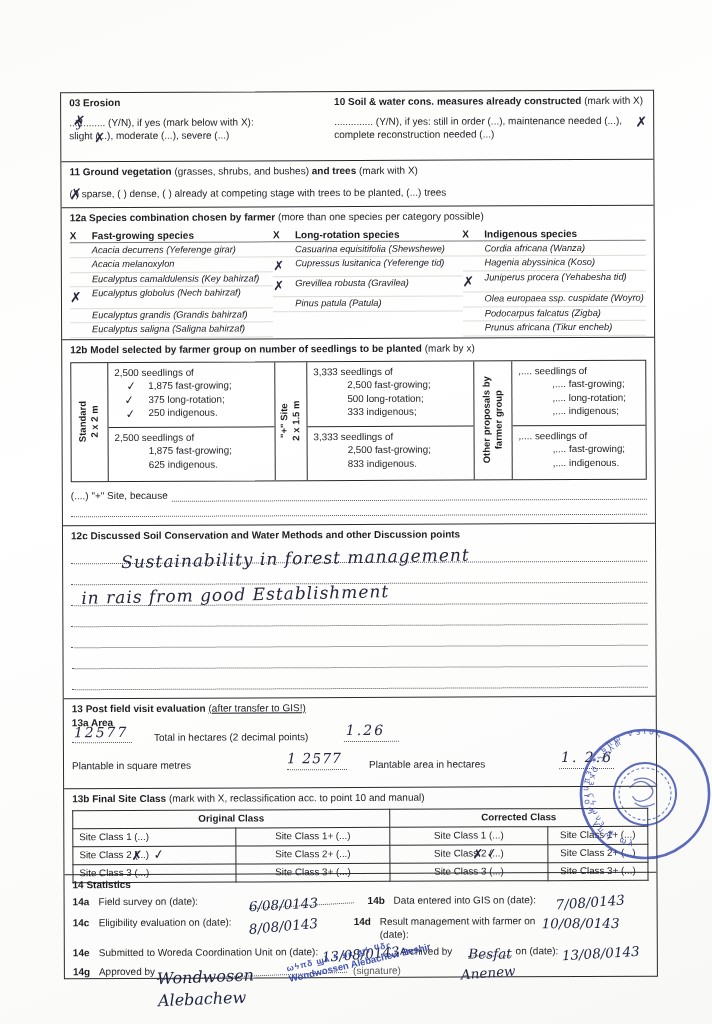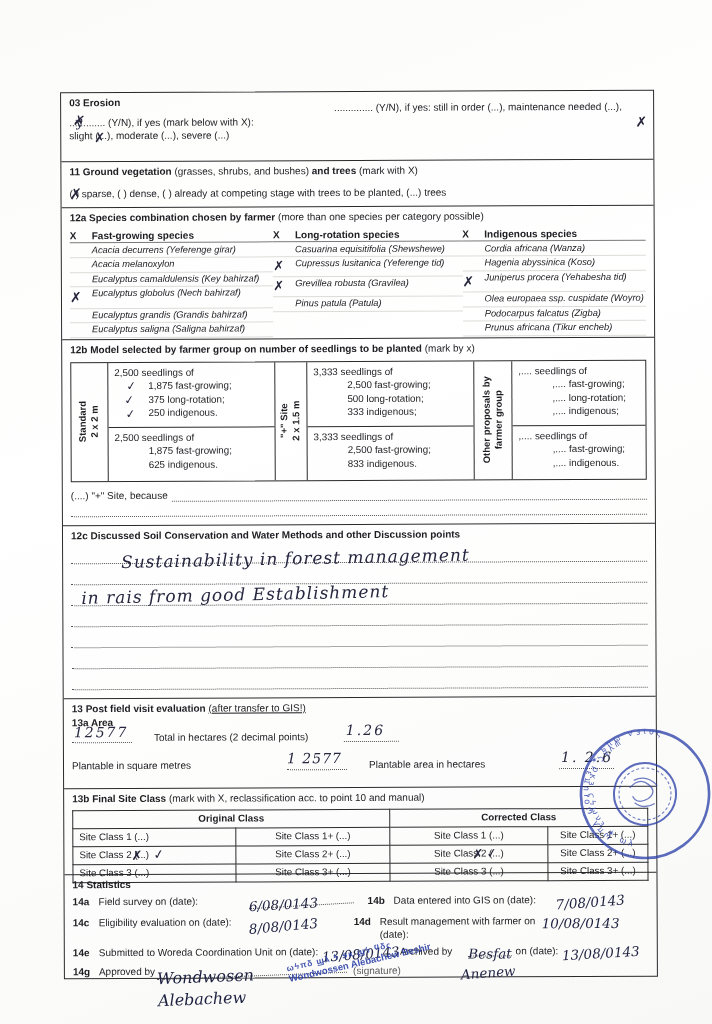--- a/index.html
+++ b/index.html
@@ -56,21 +56,23 @@
 
     <div class="sec twocol" style="height:69px;">
       <div class="c1">
         <div class="b">03 Erosion</div>
         <div style="margin-top:6px;">............. (Y/N), if yes (mark below with X):</div>
         <div>slight (...), moderate (...), severe (...)</div>
         <span class="abs hand" style="left:14px;top:20px;font-size:13px;text-decoration:line-through;transform:rotate(-10deg);">y</span>
         <span class="abs handx" style="left:33px;top:36px;font-size:13px;">✗</span>
       </div>
       <div class="c2">
+        <div><span class="b">10 Soil &amp; water cons. measures already constructed</span> <span>(mark with X)</span></div>
         <div style="margin-top:6px;">.............. (Y/N), if yes: still in order (...), maintenance needed (...),</div>
+        <div>complete reconstruction needed (...)</div>
         <span class="abs handx" style="left:12px;top:18px;font-size:14px;transform:rotate(8deg);">✗</span>
         <span class="abs handx" style="right:6px;top:22px;font-size:14px;">✗</span>
       </div>
     </div>
 
     <div class="sec" style="height:46px;">
       <div><span class="b">11 Ground vegetation</span> <span>(grasses, shrubs, and bushes)</span> <span class="b">and trees</span> <span>(mark with X)</span></div>
       <div style="margin-top:8px;">(  ) sparse, (  ) dense, (  ) already at competing stage with trees to be planted, (...) trees</div>
       <span class="abs handx" style="left:8px;top:22px;font-size:15px;">✗</span>
     </div>

